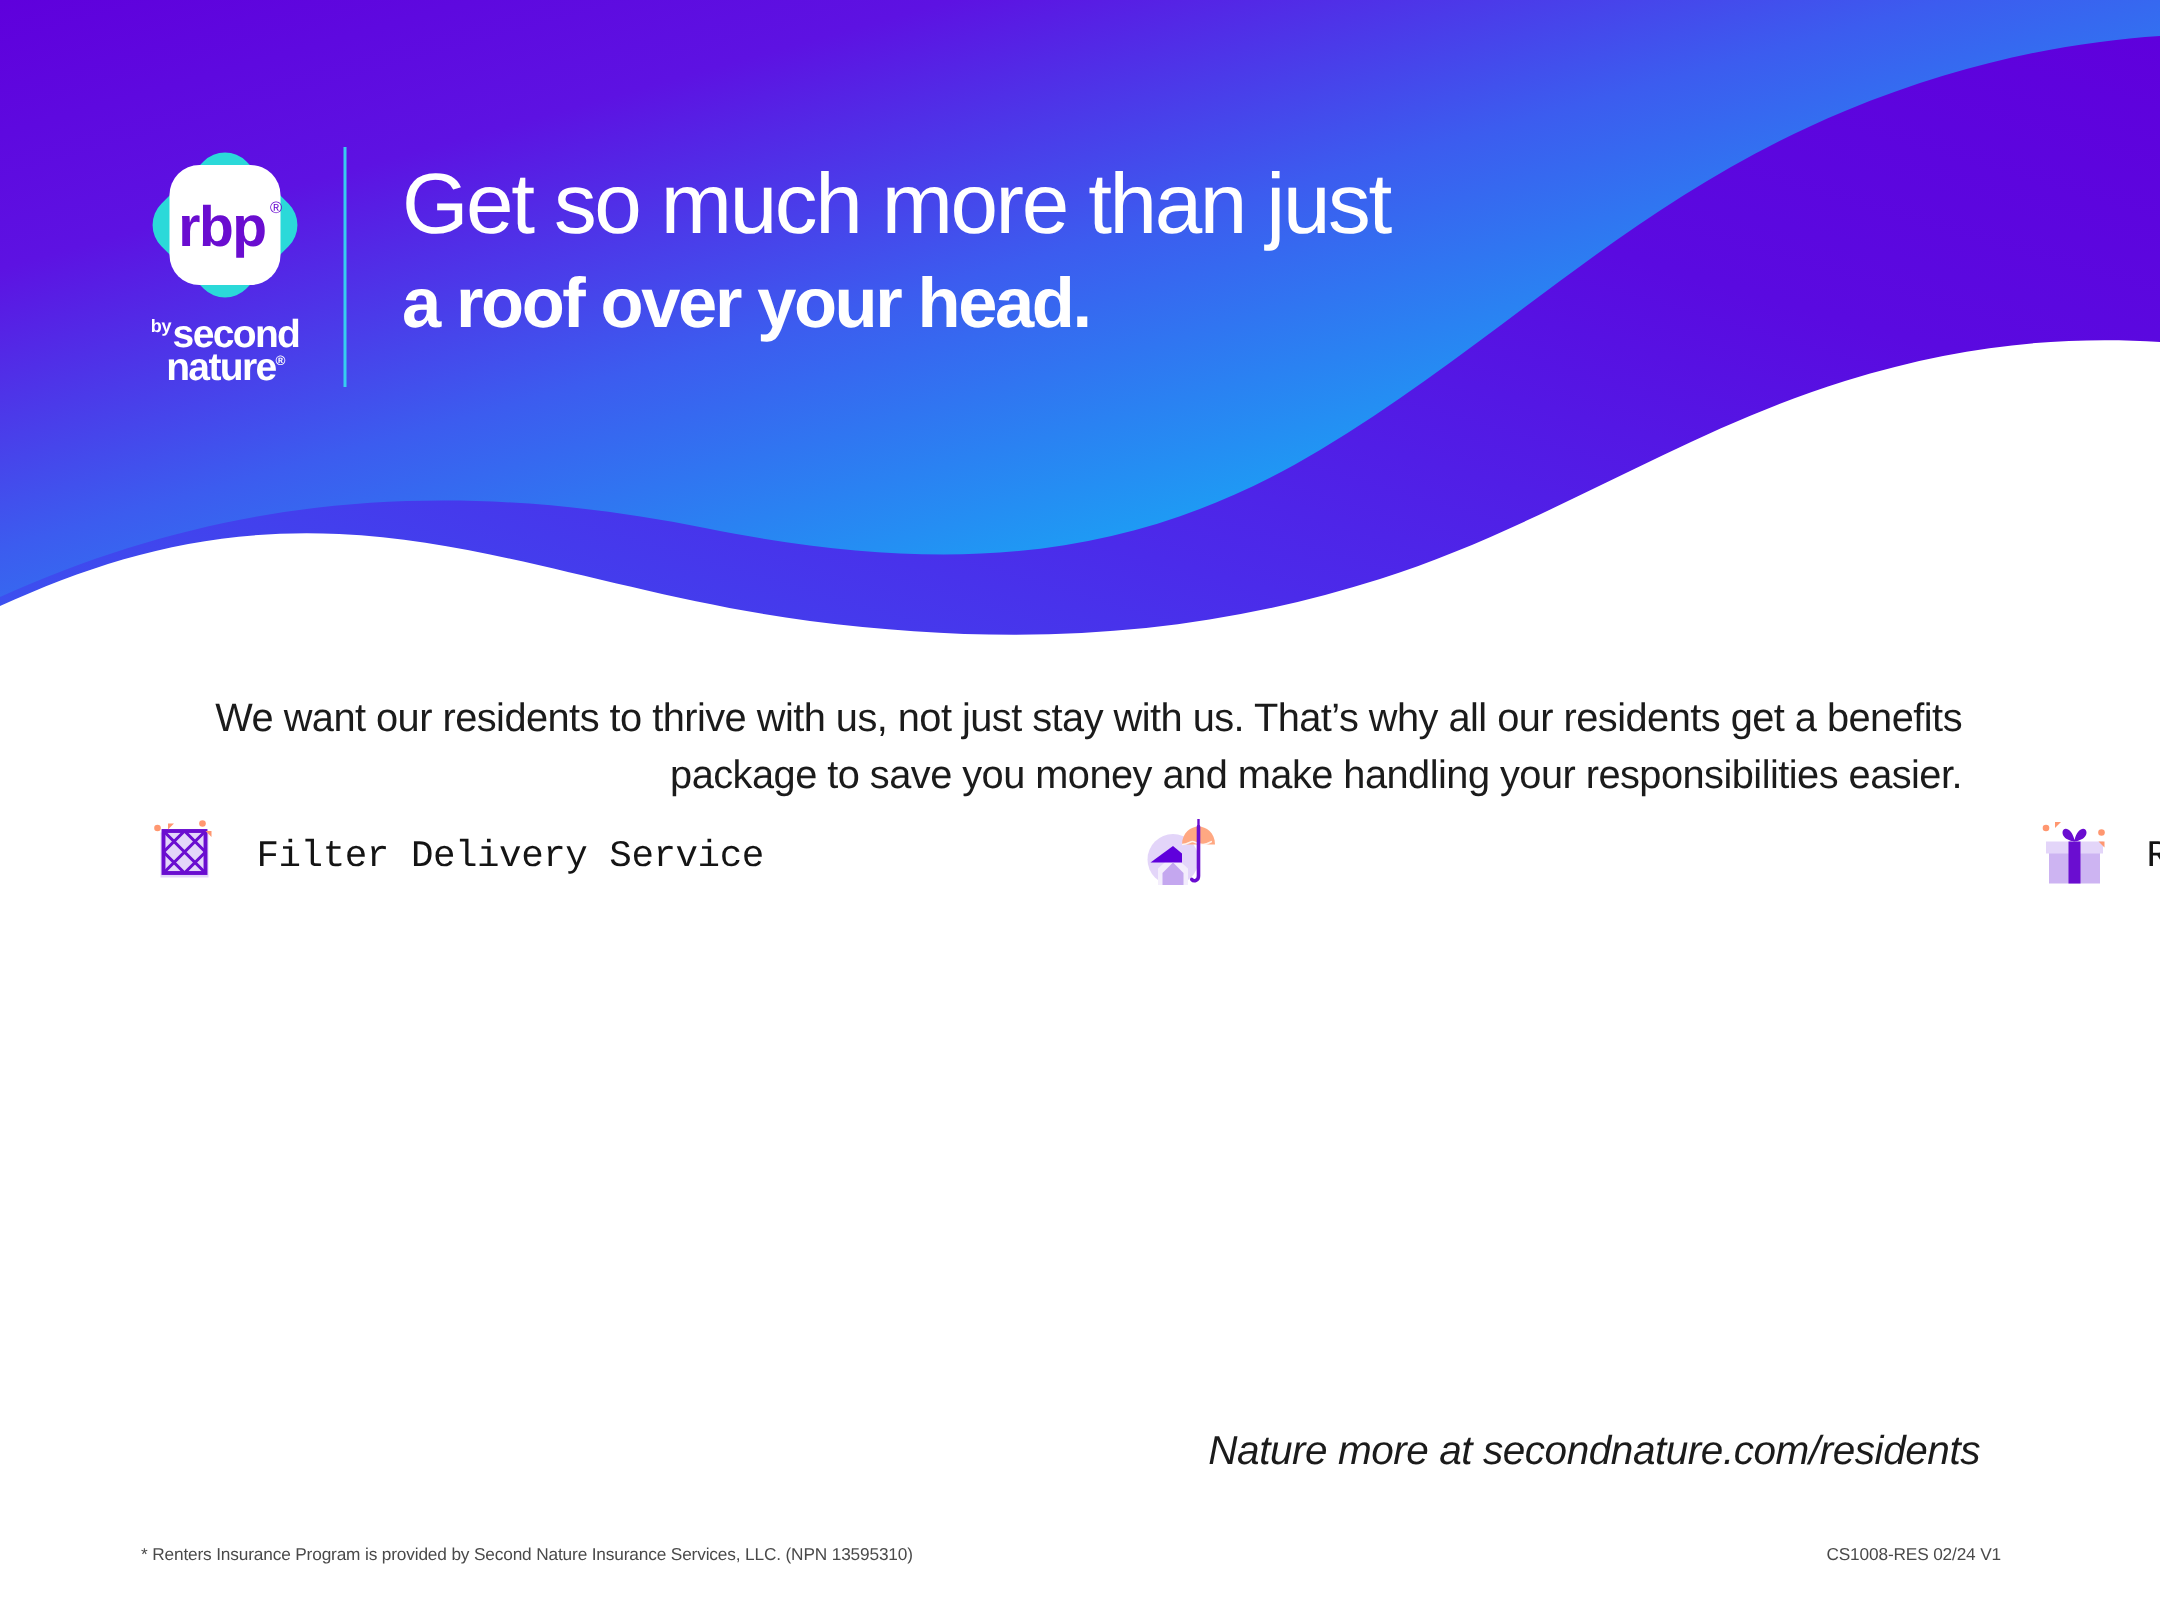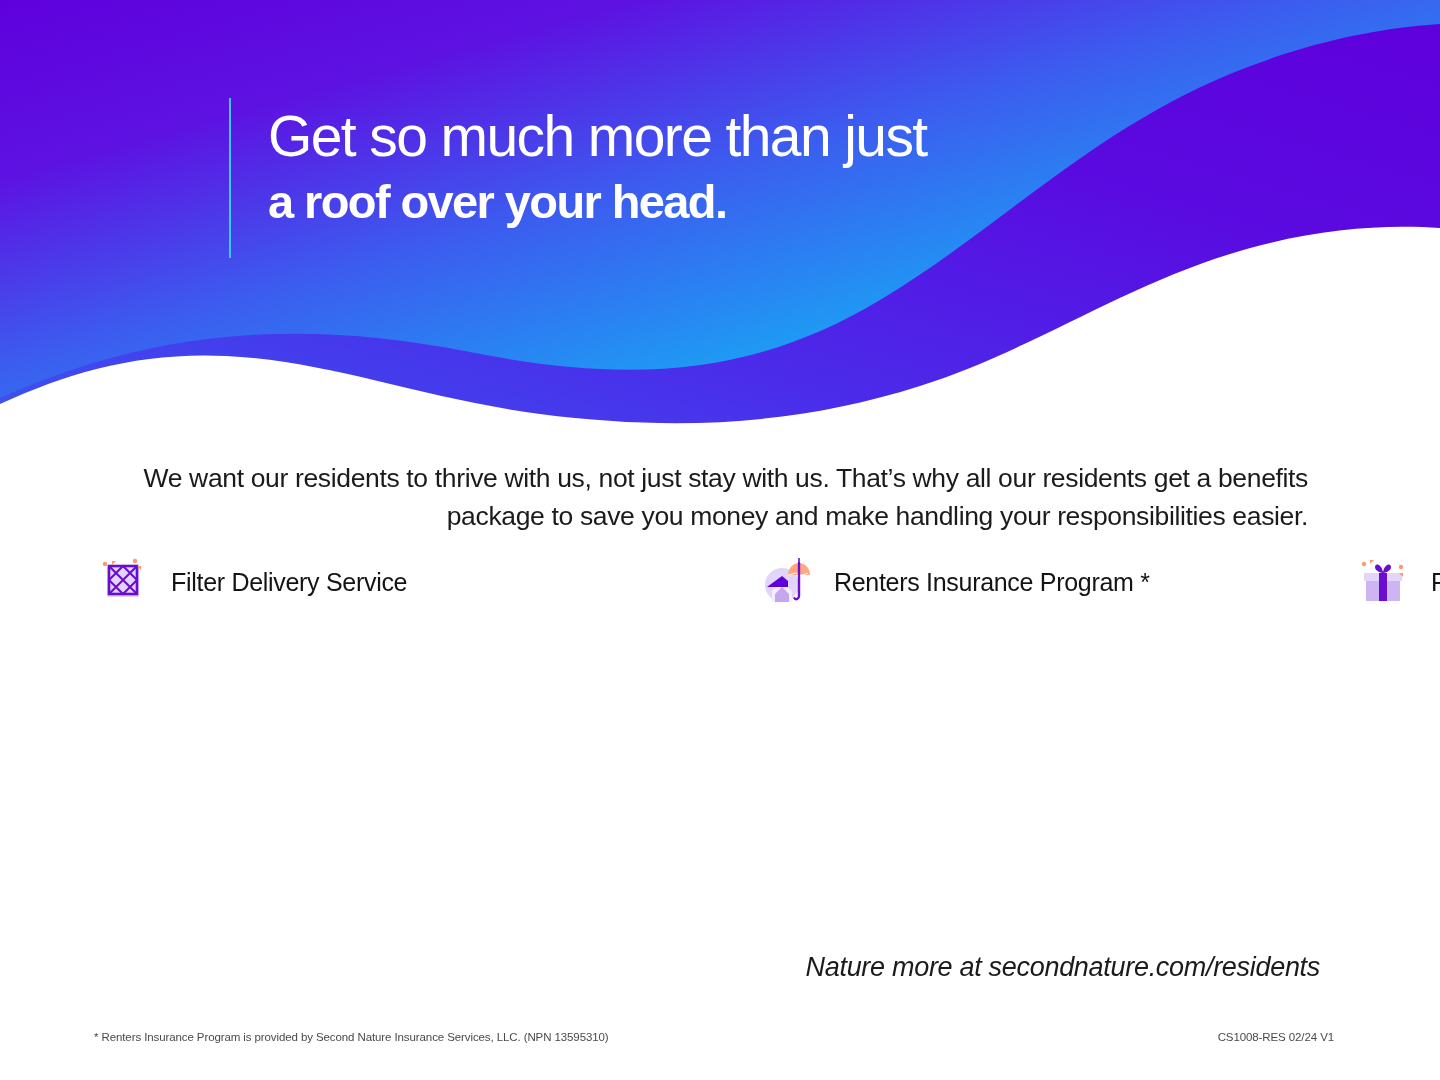--- a/index.html
+++ b/index.html
@@ -128,26 +128,27 @@
     font-size: 26.5px;
     line-height: 1.42;
     color: #1b1b1b;
     letter-spacing: -0.35px;
     text-align: right;
   }
 
   .benefits {
     position: absolute;
     left: 93px;
-    top: 544px;
+    top: 532px;
     width: 1260px;
     display: grid;
     grid-template-columns: 663px 597px;
     grid-auto-rows: 76px;
     grid-auto-flow: column;
+    font-family: Liberation Mono, monospace;
   }
 
   .benefit {
     display: flex;
     align-items: center;
     gap: 18px;
   }
   .benefit-icon {
     width: 60px;
     height: 60px;
@@ -225,20 +226,34 @@
       <path d="M0,440 L0,404 C70,372 140,352 226,356
                C330,361 420,398 540,414
                C680,432 800,424 920,386
                C1030,351 1120,288 1230,254
                C1310,229 1380,224 1440,228
                L1440,440 Z" fill="#ffffff"></path>
     </svg>
 
     <div class="hero-content">
 
+      <div class="logo-lockup">
+        <div class="logo-mark">
+          <svg viewBox="0 0 108 108">
+            <rect x="14" y="14" width="80" height="80" rx="20" transform="rotate(45 54 54)" fill="#2BD9D9"></rect>
+            <rect x="17" y="14" width="74" height="80" rx="20" fill="#ffffff"></rect>
+            <text x="52" y="68" text-anchor="middle" font-family="Liberation Sans, sans-serif" font-size="38" font-weight="bold" letter-spacing="-1" fill="#6A0DD0">rbp</text>
+            <text x="88" y="46" text-anchor="middle" font-family="Liberation Sans, sans-serif" font-size="11" fill="#6A0DD0">®</text>
+          </svg>
+        </div>
+        <div class="logo-byline">
+          <span class="by">by</span><span class="sn-l1">second</span>
+          <span class="sn-l2"><span>nature</span><span class="reg">®</span></span>
+        </div>
+      </div>
 
       <div class="hero-divider"></div>
 
       <div class="headline">
         <span class="l1">Get so much more than just</span>
         <span class="l2">a roof over your head.</span>
       </div>
 
     </div>
   </div>
@@ -269,21 +284,20 @@
           <circle cx="24" cy="31" r="17" fill="#E3D5F9"></circle>
           <path d="M14 37 L24 28 L34 37 L34 48 L14 48 Z" fill="#F3EDFC"></path>
           <path d="M9 33 L24 22 L30 27 L30 33 Z" fill="#5F00DC"></path>
           <path d="M17 40 L24 33 L31 40 L31 48 L17 48 Z" fill="#C4A7EF"></path>
           <path d="M30 21 C30 13 36 9 41 9 C46 9 52 13 52 21 Z" fill="#FFA882"></path>
           <path d="M30 21 C33.7 21 35.5 19 37 19 C38.5 19 40.3 21 44 21 M44 21 C47.7 21 49 19 50 19" stroke="#ffffff" stroke-width="1.1" fill="none" opacity="0.85"></path>
           <path d="M41 9 L41 42 C41 45 38 46 36.5 44.3" stroke="#6A0DD0" stroke-width="2.4" fill="none" stroke-linecap="round"></path>
           <line x1="41" y1="4" x2="41" y2="9" stroke="#6A0DD0" stroke-width="1.6"></line>
         </svg>
       </span>
-      <span class="benefit-label">Renters Insurance Program *</span>
     </div>
 
     <div class="benefit">
       <span class="benefit-icon">
         <svg width="56" height="56" viewBox="0 0 56 56">
           <rect x="11" y="24" width="34" height="23" fill="#CDB4F2"></rect>
           <rect x="9" y="19" width="38" height="8" fill="#E3D5F9"></rect>
           <rect x="24" y="19" width="8" height="28" fill="#6A0DD0"></rect>
           <path d="M28 19 C28 19 20 18 20 13 C20 9 26 9 28 18 C30 9 36 9 36 13 C36 18 28 19 28 19 Z" fill="#6A0DD0"></path>
           <circle cx="9" cy="10" r="2.2" fill="#FF9770"></circle>

